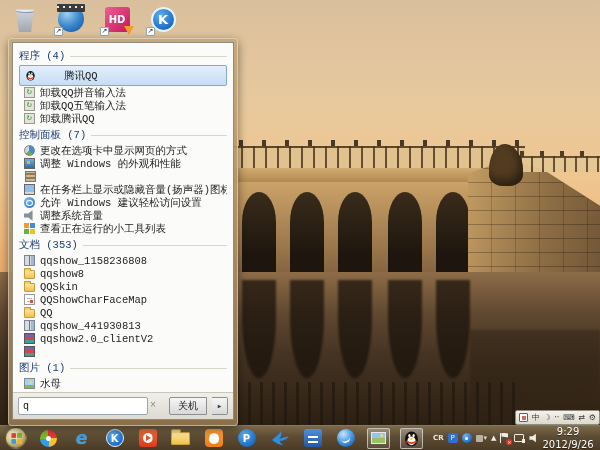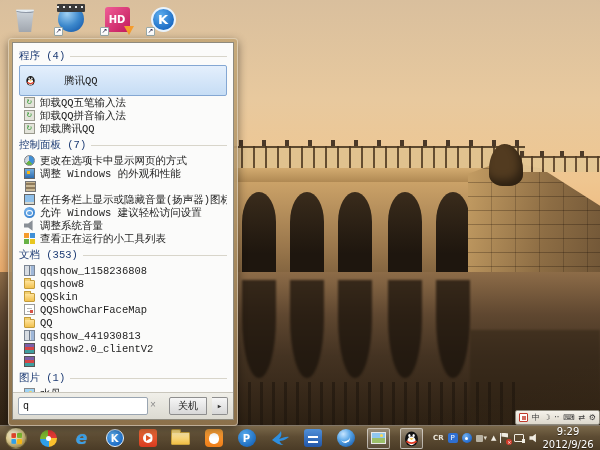--- a/index.html
+++ b/index.html
@@ -61,21 +61,21 @@
   .panel{position:absolute;left:8px;top:38px;width:230px;height:388px;border-radius:4px;
     background:linear-gradient(rgba(196,167,120,.92),rgba(148,120,80,.92));
     box-shadow:inset 0 0 0 1px rgba(255,255,255,.4),0 3px 10px rgba(0,0,0,.45);z-index:5;font-family:Liberation Mono, monospace;}
   .pin{position:absolute;left:4px;right:4px;top:4px;bottom:6px;background:#fbfbfa;
     border:1px solid #8e8a7e;display:flex;flex-direction:column;}
   .results{flex:1;padding:3px 6px 0 6px;overflow:hidden;}
   .sec{display:flex;align-items:center;gap:5px;margin:3px 0 2px 0;}
   .sec-t{color:#1e3c74;font-size:10.5px;white-space:nowrap;}
   .hline{flex:1;height:1px;background:#d8d5ca;}
   .item{display:flex;align-items:center;gap:5px;height:13px;padding-left:5px;font-size:10.5px;color:#1d1d1d;white-space:nowrap;overflow:hidden;}
-  .item.sel{border:1px solid #84a7d3;border-radius:2px;background:linear-gradient(#e4effc,#c6ddf5);height:31px;gap:28px;}
+  .item.sel{border:1px solid #84a7d3;border-radius:2px;background:linear-gradient(#e4effc,#c6ddf5);height:21px;gap:28px;}
 
   
   .sband{height:27px;border-top:1px solid #c9c6bc;background:linear-gradient(#f0efe9,#dcdad1);
     display:flex;align-items:center;padding:0 5px;gap:5px;}
   .sbox{width:130px;height:18px;background:#fff;border:1px solid #9aa5b1;border-radius:2px;
     display:flex;align-items:center;padding:0 4px;}
   .sbox input{flex:1;border:none;outline:none;font-size:10px;font-family:inherit;padding:0;background:transparent;color:#111;}
   .sclear{color:#8a8a8a;font-size:10px;line-height:10px;}
   .spacer{flex:1;}
   .shut{height:18px;padding:0 8px;font-size:10px;color:#1d1d1d;display:flex;align-items:center;
@@ -243,25 +243,25 @@
                 <ellipse cx="4.5" cy="3.9" rx="0.8" ry="1.1" fill="#fff"></ellipse>
                 <ellipse cx="7.5" cy="3.9" rx="0.8" ry="1.1" fill="#fff"></ellipse>
                 <path d="M4.4 5.8 L7.6 5.8 L6 7.1 Z" fill="#f6c431"></path>
                 <path d="M2.4 8 Q6 10.6 9.6 8" stroke="#e23b24" fill="none" stroke-width="1.3"></path>
               </svg>
             </span>
           <span>腾讯QQ</span>
         </div>
         <div class="item">
           <span class="i i-uninst"></span>
+          <span>卸载QQ拼音输入法</span>
+        </div>
+        <div class="item">
+          <span class="i i-uninst"></span>
           <span>卸载QQ五笔输入法</span>
-        </div>
-        <div class="item">
-          <span class="i i-uninst"></span>
-          <span>卸载QQ拼音输入法</span>
         </div>
         <div class="item">
           <span class="i i-uninst"></span>
           <span>卸载腾讯QQ</span>
         </div>
 
         <div class="sec">
           <span class="sec-t">控制面板 (7)</span>
             <span class="hline"></span>
         </div>

